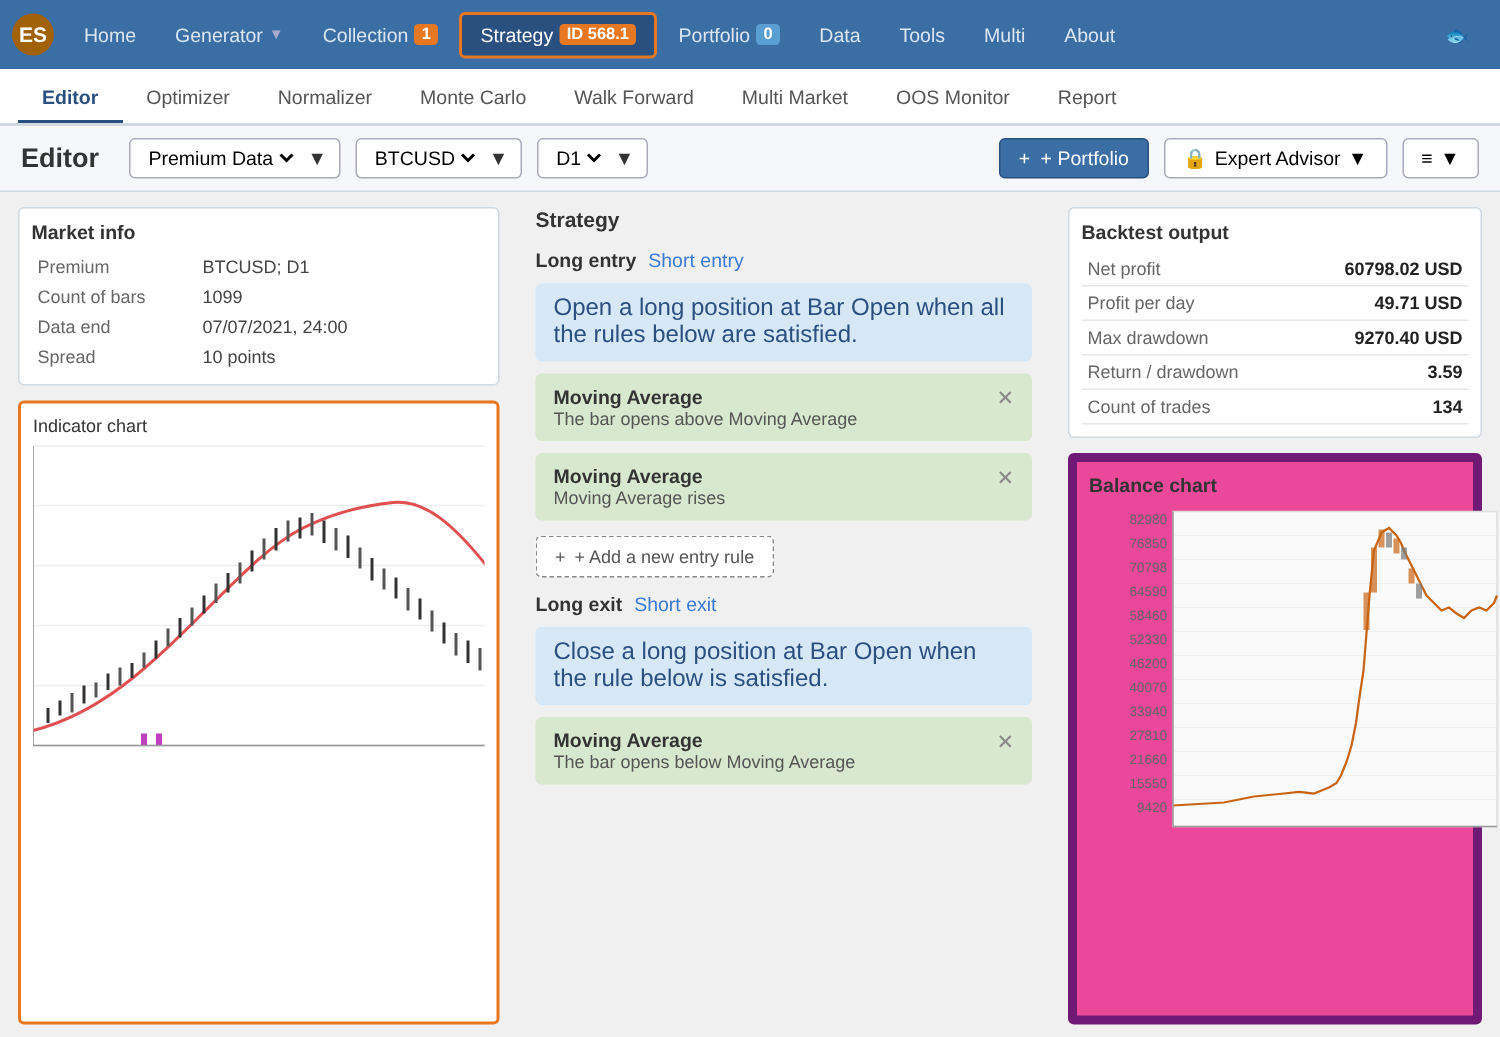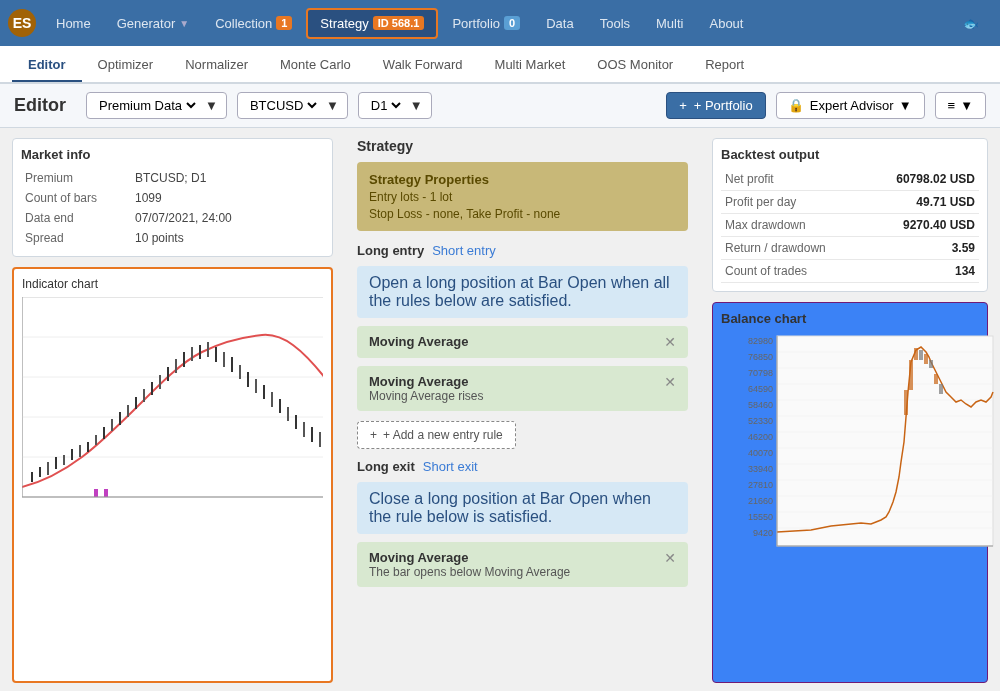--- a/index.html
+++ b/index.html
@@ -272,22 +272,22 @@
     .bt-table td {
       padding: 4px 4px;
       font-size: 12px;
       color: #444;
       border-bottom: 1px solid #e8e8e8;
     }
     .bt-table td:first-child { color: #666; }
     .bt-table td:last-child { text-align: right; font-weight: bold; color: #222; }
 
     .balance-chart-box {
-      background: #3b82f6;
-      border: 1px solid #701a75;
+      background: #ec4899;
+      border: 6px solid #701a75;
       border-radius: 4px;
       padding: 8px;
       flex: 1;
     }
     .balance-chart-area {
       width: 100%;
       height: 240px;
       position: relative;
     }
 
@@ -470,36 +470,32 @@
           <line x1="0" y1="200" x2="310" y2="200" stroke="#999" stroke-width="1"></line>
           <line x1="0" y1="0" x2="0" y2="200" stroke="#999" stroke-width="1"></line>
         </svg>
       </div>
     </div>
   </div>
 
   <div class="middle-panel">
     <div class="strategy-title">Strategy</div>
 
-    <div class="strategy-props-box">
-      <div class="sp-title">Strategy Properties</div>
-      <div class="sp-text">Entry lots - 1 lot</div>
-      <div class="sp-text">Stop Loss - none, Take Profit - none</div>
-    </div>
 
     <div class="entry-tabs">
       <span class="entry-tab active">Long entry</span>
       <span class="entry-tab link">Short entry</span>
     </div>
 
     <div class="rule-info-box">Open a long position at Bar Open when all the rules below are satisfied.</div>
 
     <div class="rule-box">
       <div class="rule-box-content">
         <div class="rule-title">Moving Average</div>
+        <div class="rule-sub">The bar opens above Moving Average</div>
       </div>
       <span class="rule-close">✕</span>
     </div>
 
     <div class="rule-box">
       <div class="rule-box-content">
         <div class="rule-title">Moving Average</div>
         <div class="rule-sub">Moving Average rises</div>
       </div>
       <span class="rule-close">✕</span>

